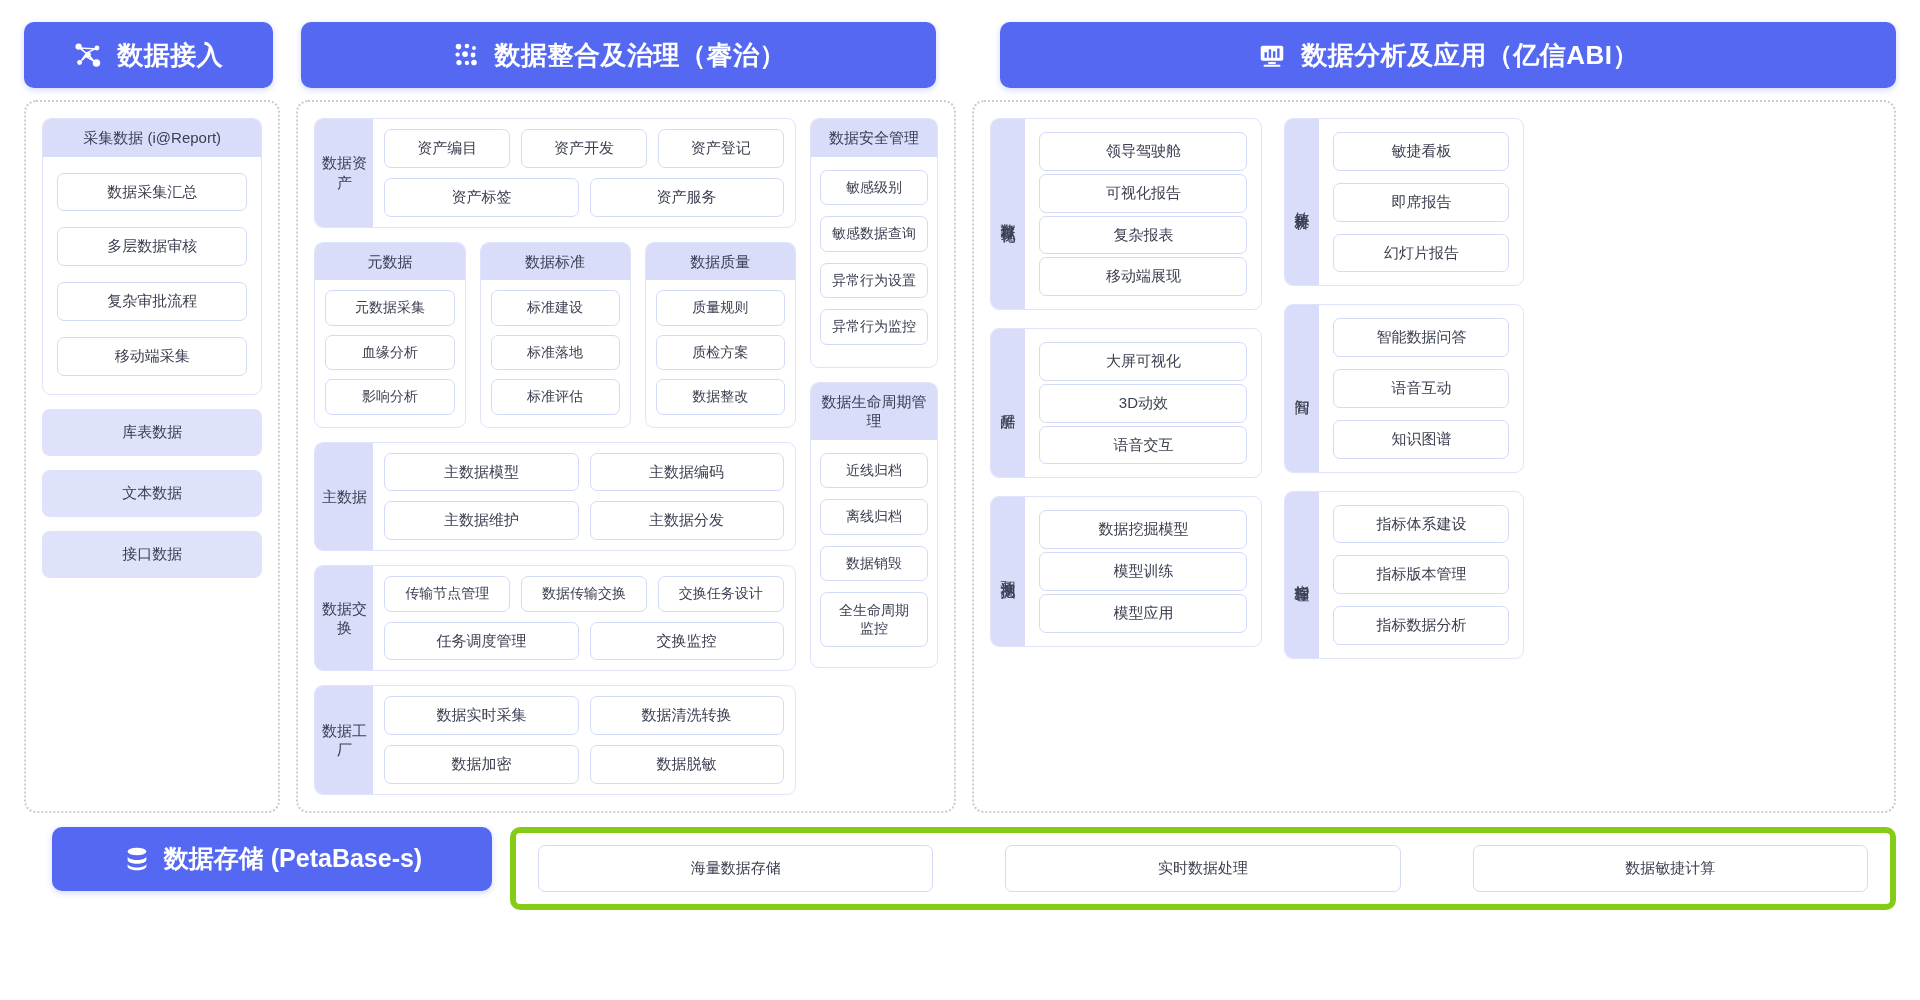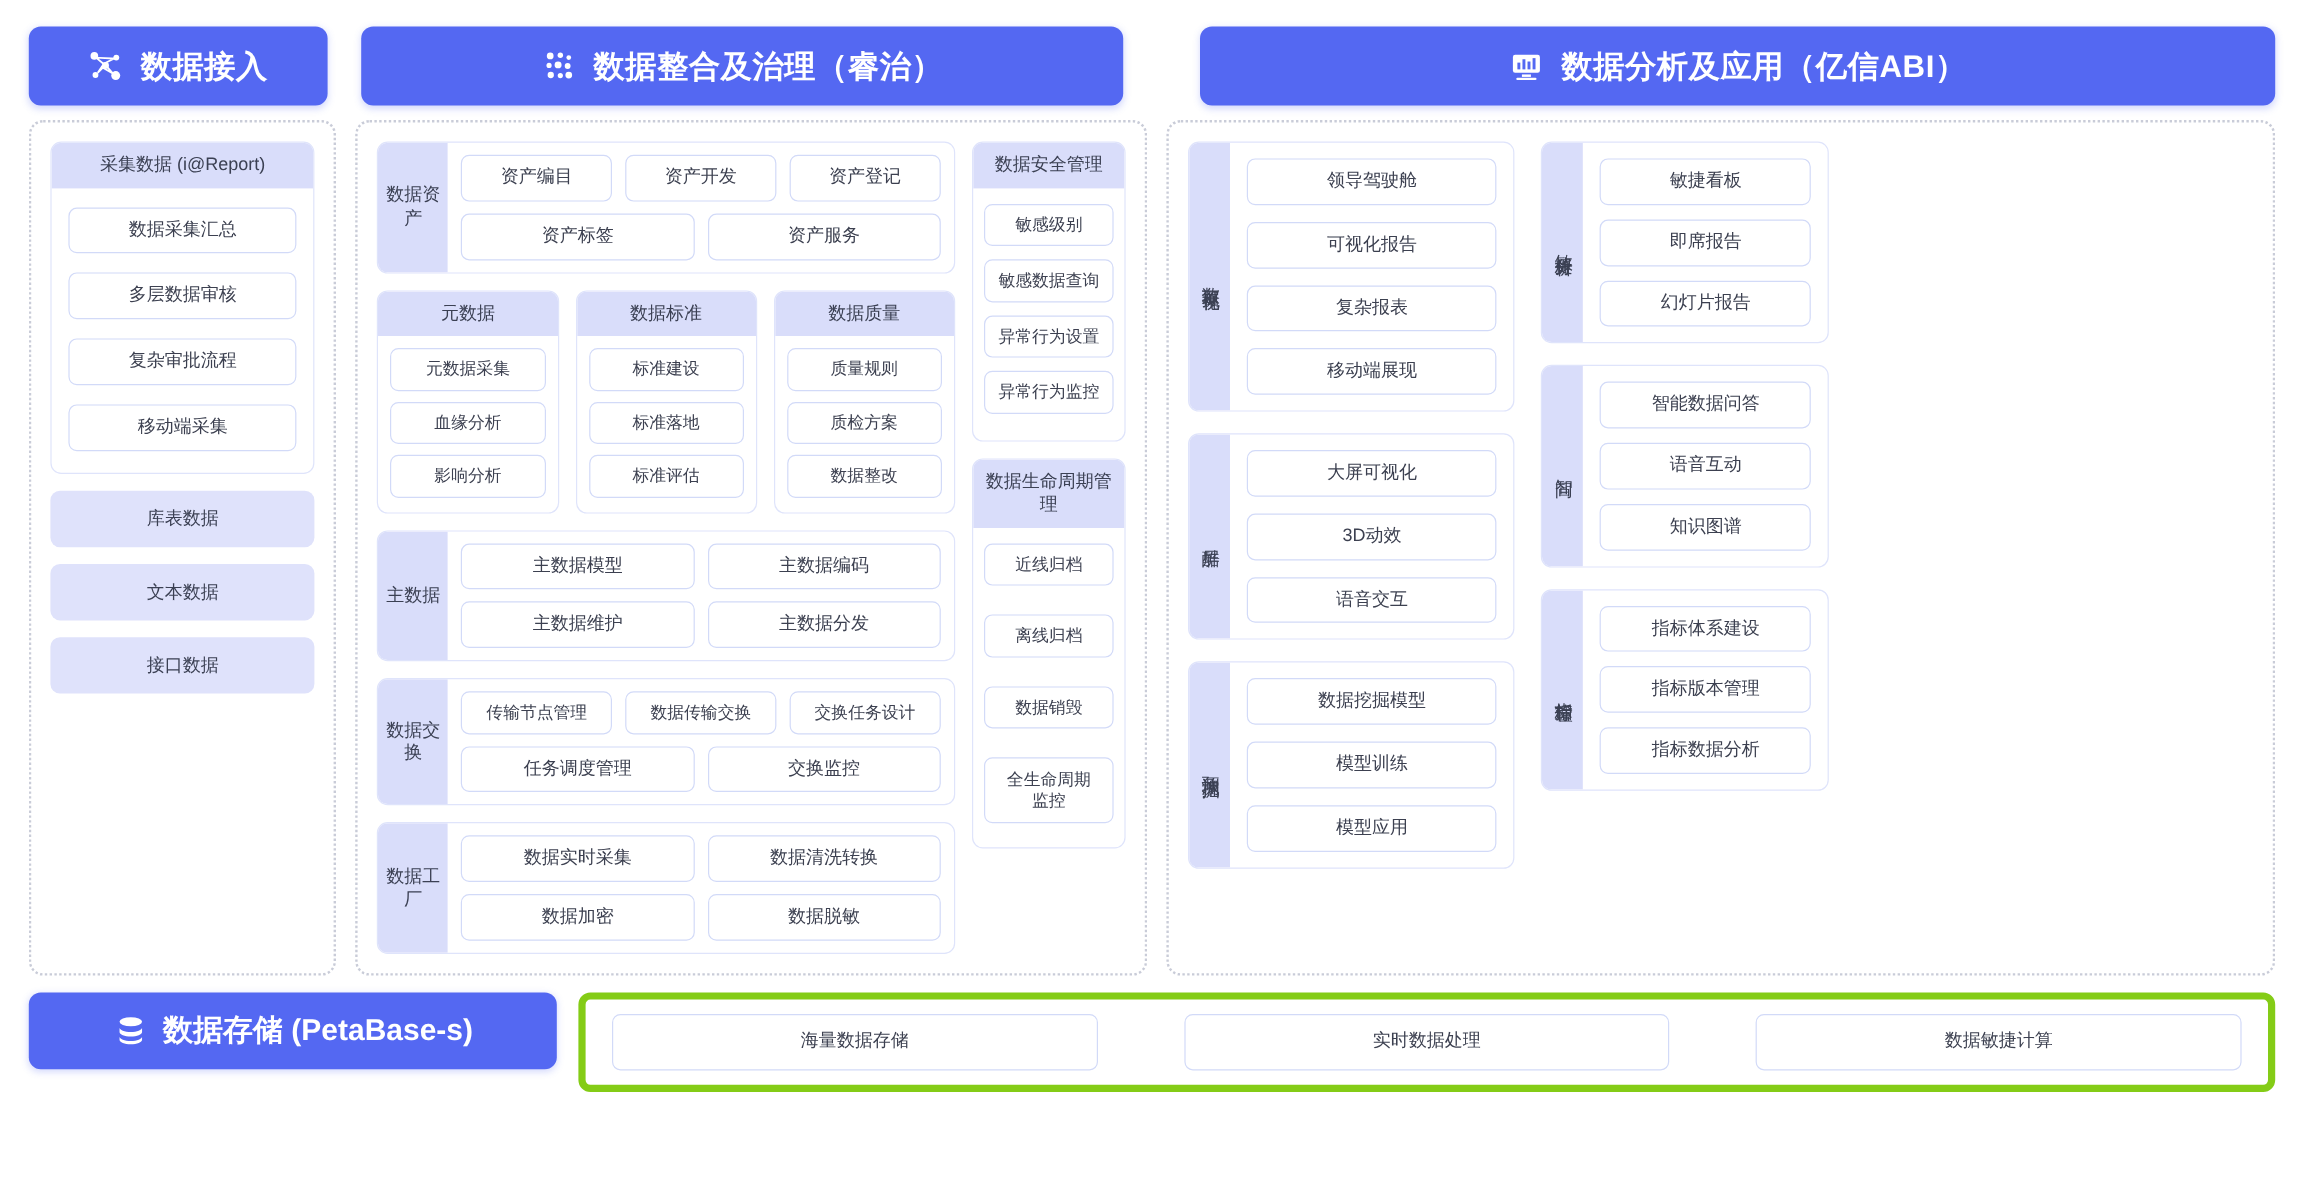--- a/index.html
+++ b/index.html
@@ -120,31 +120,32 @@
   .p3-inner { display: flex; gap: 22px; }
   .p3-col { display: flex; flex-direction: column; gap: 18px; }
   .p3-col.a { width: 272px; }
   .p3-col.b { width: 240px; }
   .vlabel {
     background: #d9ddfa; color: #3b4053; font-size: 15px;
     display: flex; align-items: center; justify-content: center;
     width: 34px; flex: none; text-align: center; line-height: 1.15;
   }
   .vlabel span { writing-mode: vertical-rl; text-orientation: upright; letter-spacing: 1px; }
-  .vbody { flex: 1; padding: 13px 14px; display: flex; flex-direction: column; gap: 14px; }
+  .vbody { flex: 1; padding: 13px 14px; display: flex; flex-direction: column; gap: 3px; }
   .vbody.tight { gap: 12px; }
 
   
   .bottom { display: flex; gap: 18px; margin-top: 14px; align-items: stretch; }
   .store-pill {
     background: #5468f2; color: #fff; border-radius: 10px;
     width: 440px; height: 64px;
     display: flex; align-items: center; justify-content: center; gap: 12px;
     font-size: 25px; font-weight: bold;
     box-shadow: 0 2px 6px rgba(84,104,242,.25);
+    margin-left: 28px;
   }
   .store-panel {
     flex: 1; border: 6px solid #84cc16; border-radius: 10px;
     display: flex; align-items: center; gap: 72px;
     padding: 12px 22px;
   }
   .store-panel .chip { flex: 1; padding: 13px 6px; }
 </style>
 </head>
 <body>
@@ -321,21 +322,21 @@
             <div class="gbox-body" style="gap:11px;padding:13px 9px 22px 9px">
               <div class="chip small">敏感级别</div>
               <div class="chip small">敏感数据查询</div>
               <div class="chip small">异常行为设置</div>
               <div class="chip small">异常行为监控</div>
             </div>
           </div>
 
           <div class="gbox">
             <div class="gbox-head">数据生命周期管理</div>
-            <div class="gbox-body" style="gap:24px;padding:13px 9px 20px 9px">
+            <div class="gbox-body" style="gap:11px;padding:13px 9px 20px 9px">
               <div class="chip small">近线归档</div>
               <div class="chip small">离线归档</div>
               <div class="chip small">数据销毁</div>
               <div class="chip small tall">全生命周期监控</div>
             </div>
           </div>
         </div>
 
       </div>
     </div>

